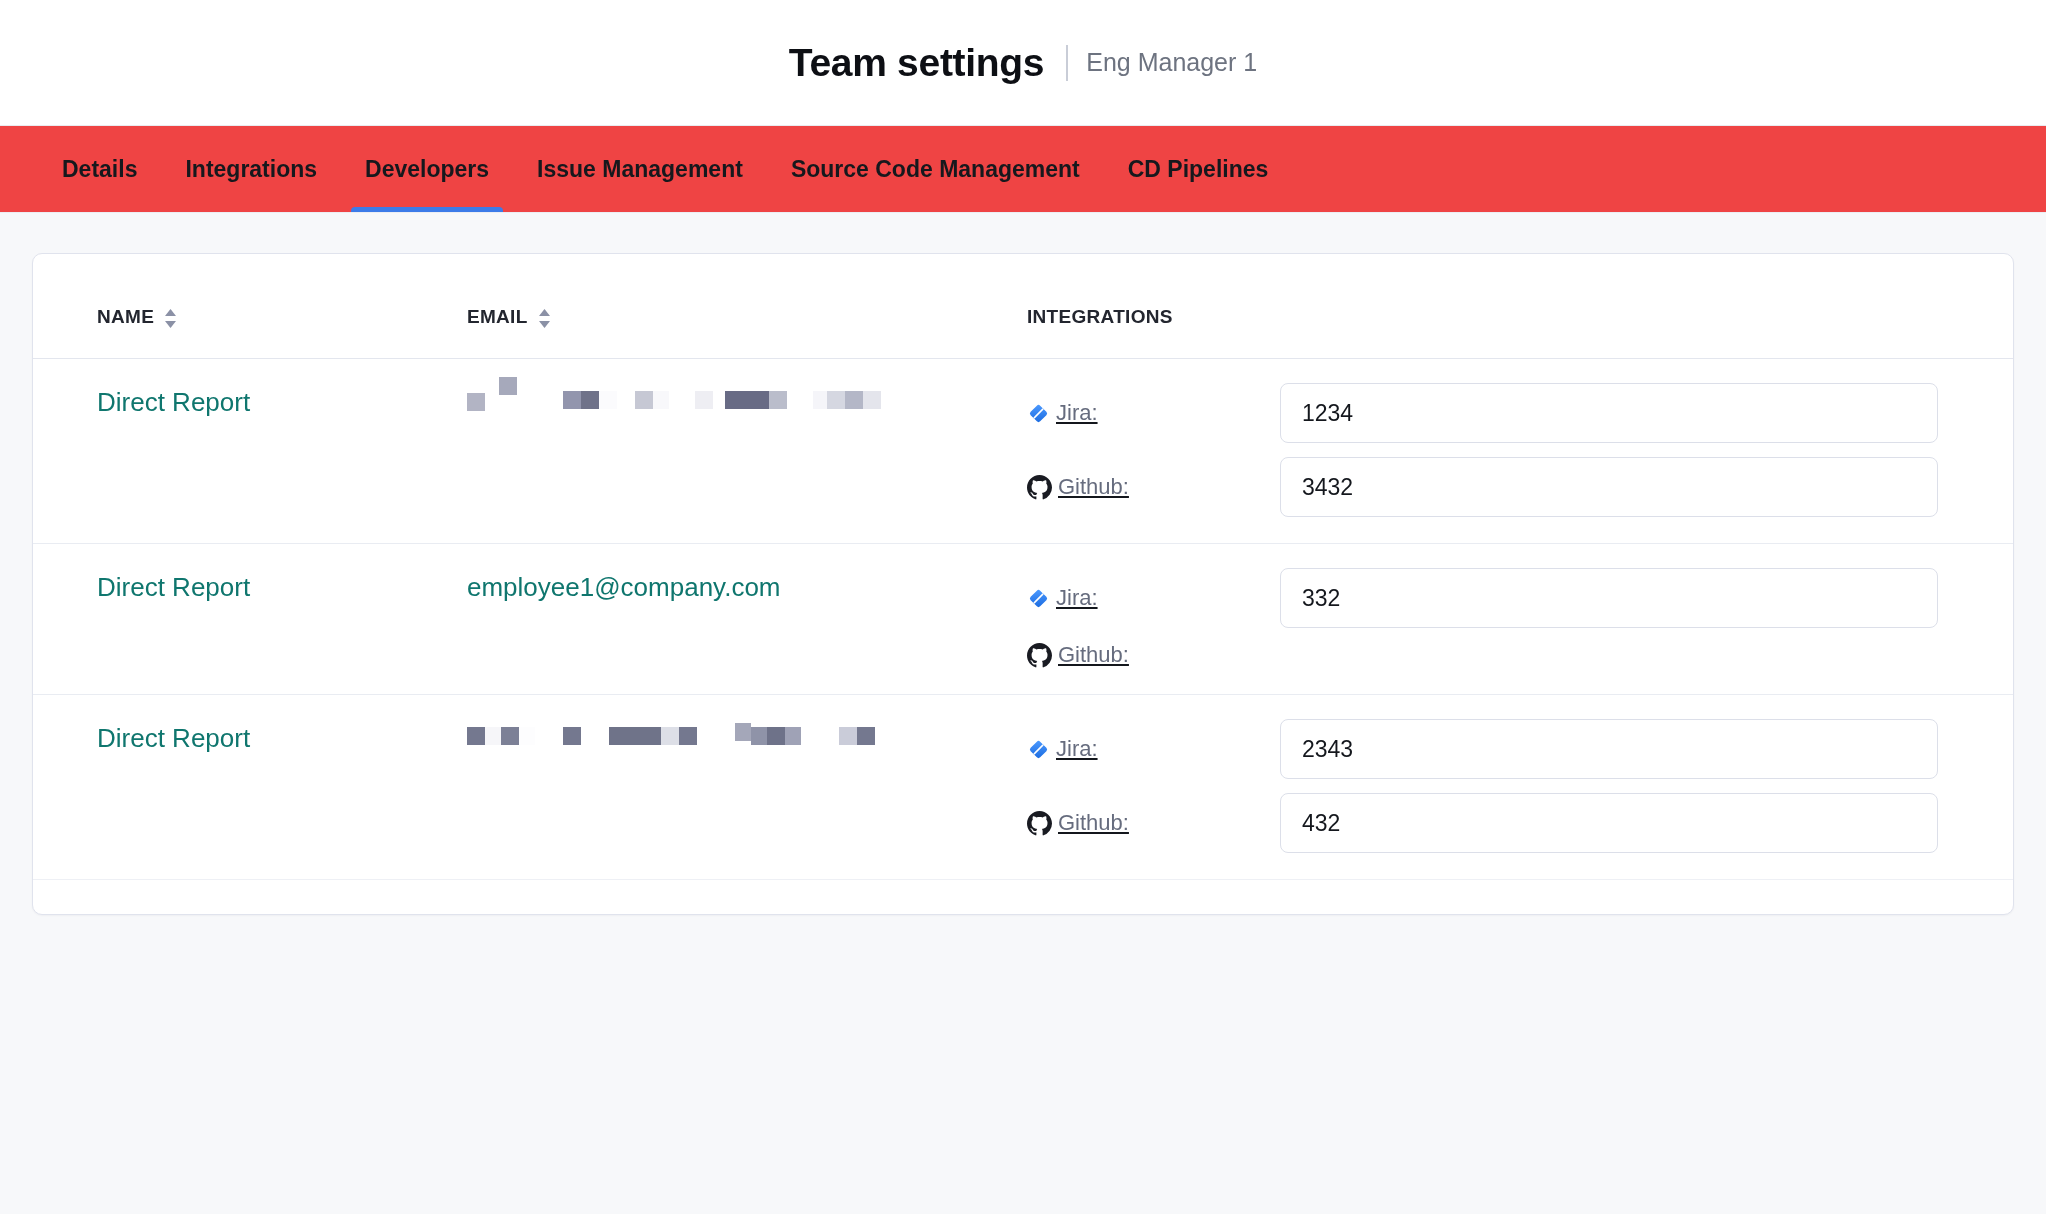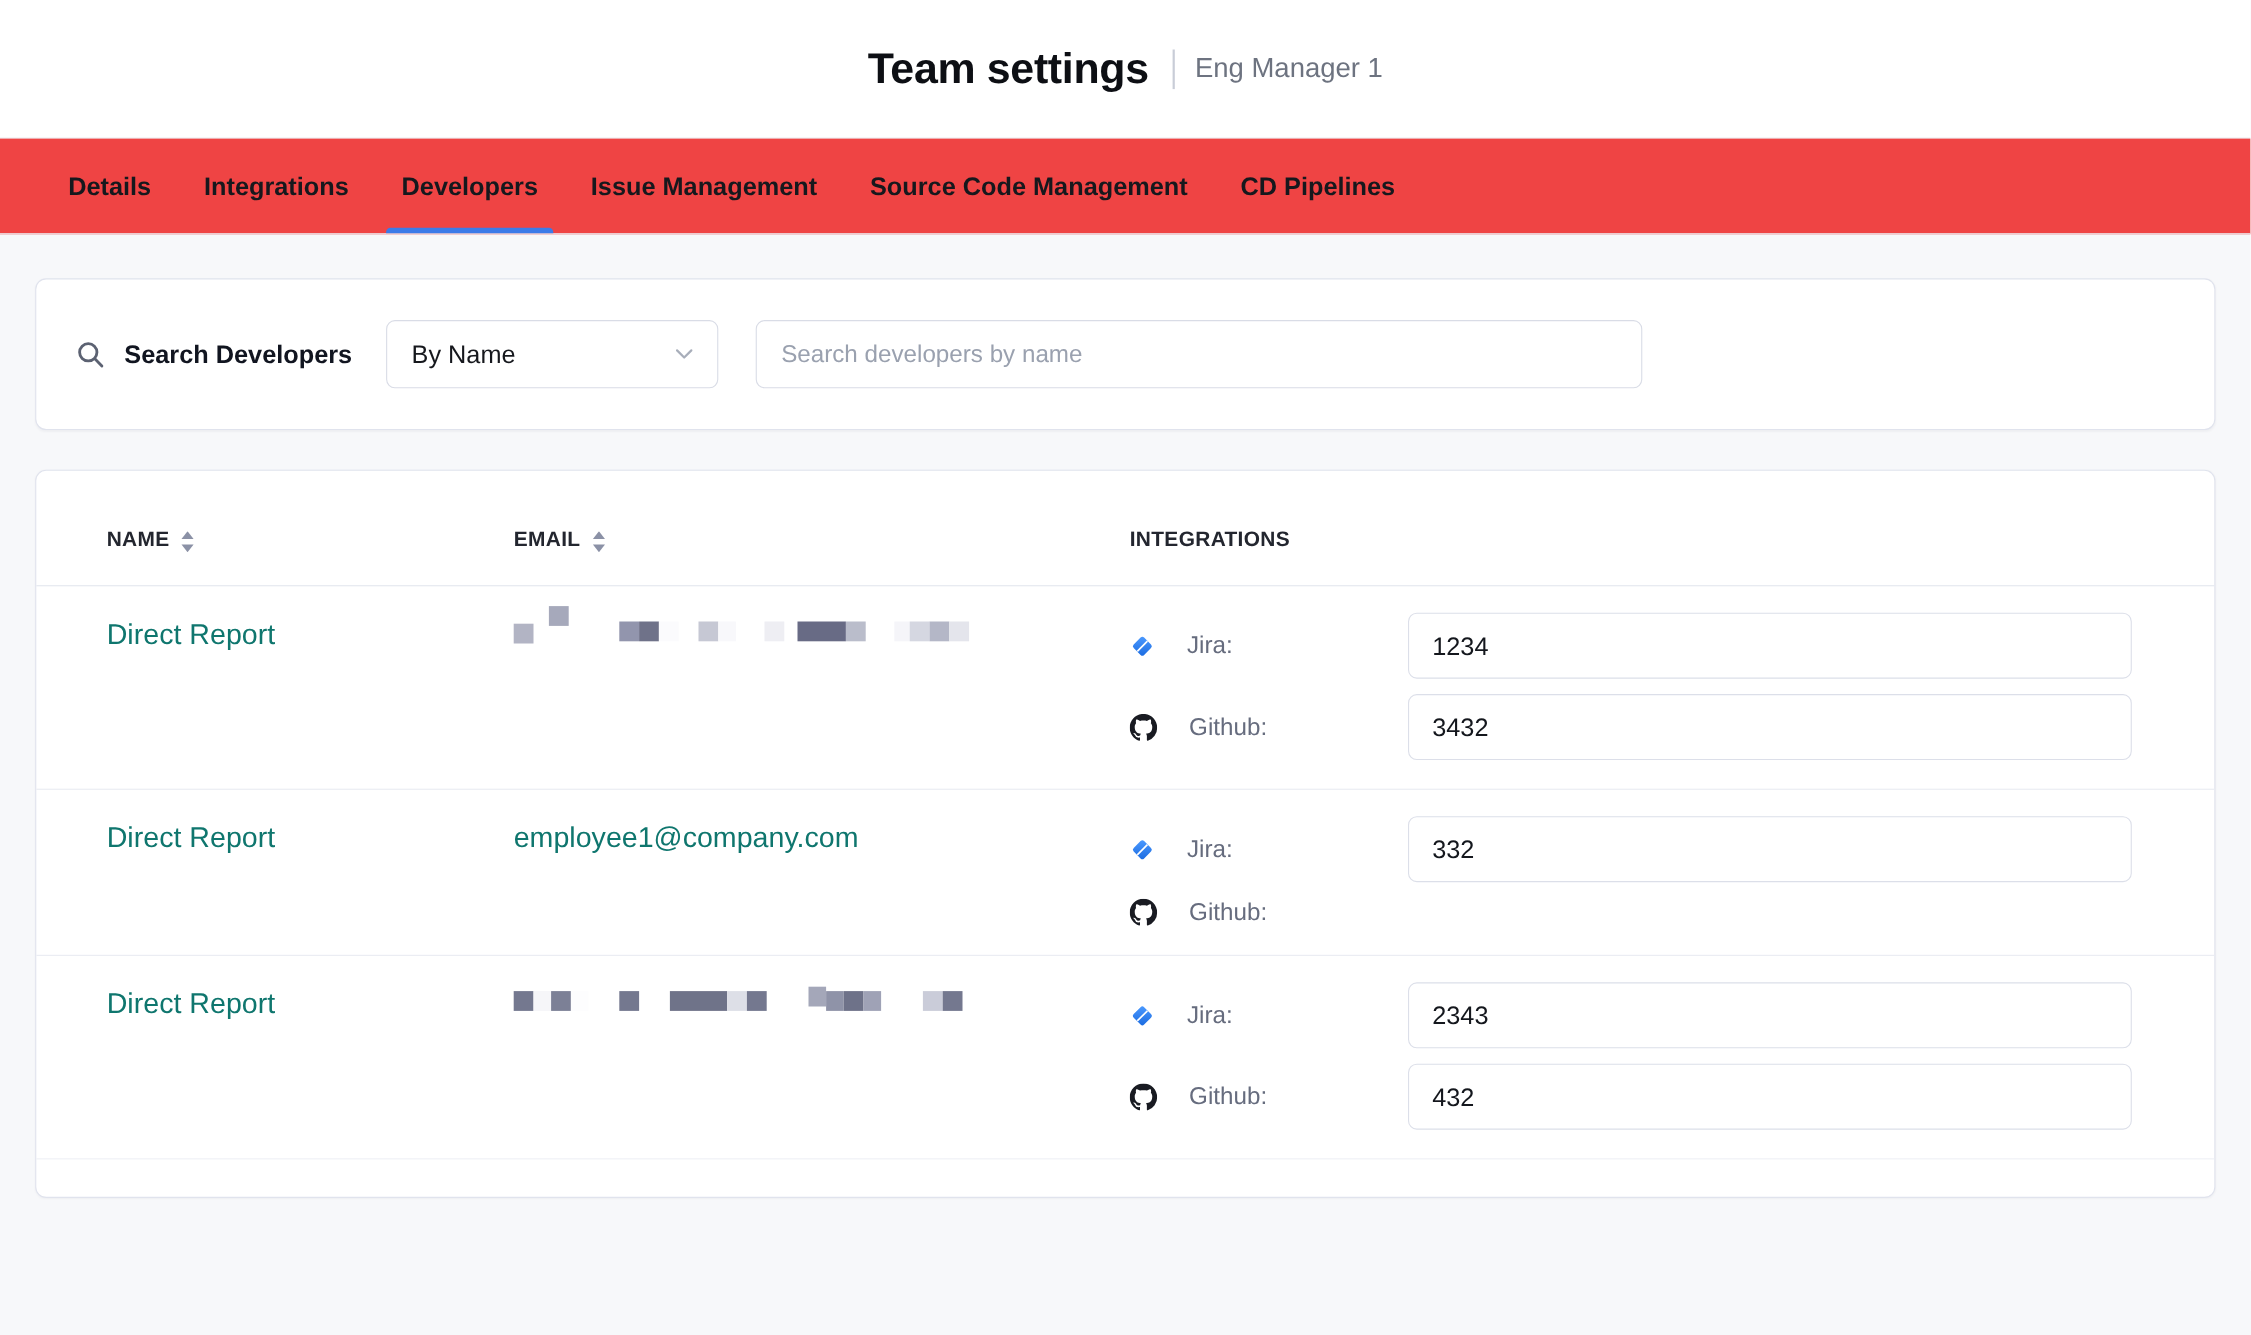--- a/index.html
+++ b/index.html
@@ -114,21 +114,21 @@
     border-bottom:1px solid #e9ecf2;
   }
   .trow:last-child { border-bottom-color:#eef0f5; }
   .cell-text { font-size:26px; color:#0f766e; line-height:30px; display:inline-block; padding-top:4px; }
 
   .redaction { display:flex; align-items:center; height:30px; padding-top:4px; }
   .redaction span { display:inline-block; height:18px; flex:none; }
 
   .int-row { display:flex; align-items:center; margin-bottom:14px; }
   .int-row:last-child { margin-bottom:0; }
-  .int-label-wrap { width:253px; flex:none; display:flex; align-items:center; gap:29px; }
+  .int-label-wrap { width:253px; flex:none; display:flex; align-items:center; gap:6px;text-decoration:underline; }
   .int-label { font-size:22px; color:#666c7e; }
   .jira-icon { width:23px; height:23px; flex:none; }
   .github-icon { width:25px; height:25px; flex:none; }
   .int-input {
     width:658px; height:60px;
     border:1px solid #dcdfe9; border-radius:8px;
     padding:0 21px;
     font-size:23px; color:#14171d;
     font-family:inherit;
     outline:none;
@@ -148,34 +148,20 @@
   <div class="tab">Details</div>
   <div class="tab">Integrations</div>
   <div class="tab active">Developers</div>
   <div class="tab">Issue Management</div>
   <div class="tab">Source Code Management</div>
   <div class="tab">CD Pipelines</div>
 </nav>
 
 <main>
 
-  <section class="card search-card">
-    <svg class="search-icon" viewBox="0 0 24 24" fill="none">
-      <circle cx="10" cy="10" r="7" stroke="#5c6272" stroke-width="2.3"></circle>
-      <line x1="15.3" y1="15.3" x2="21" y2="21" stroke="#5c6272" stroke-width="2.3" stroke-linecap="round"></line>
-    </svg>
-    <span class="search-label">Search Developers</span>
-    <div class="filter-select">
-      <span>By Name</span>
-      <svg class="chevron-icon" viewBox="0 0 16 10" fill="none">
-        <path d="M1.5 1.5 L8 8 L14.5 1.5" stroke="#a8aeba" stroke-width="2" stroke-linecap="round" stroke-linejoin="round"></path>
-      </svg>
-    </div>
-    <input class="search-input" type="text" placeholder="Search developers by name" style="">
-  </section>
 
   <section class="card table-card">
     <div class="thead">
       <div class="col-name">
         <span class="th">
           <span>NAME</span>
           <svg class="sort-icon" viewBox="0 0 13 19" fill="#8b91a6">
             <path d="M6.5 0 L12 7 H1 Z"></path>
               <path d="M6.5 19 L1 12 H12 Z"></path>
           </svg>

